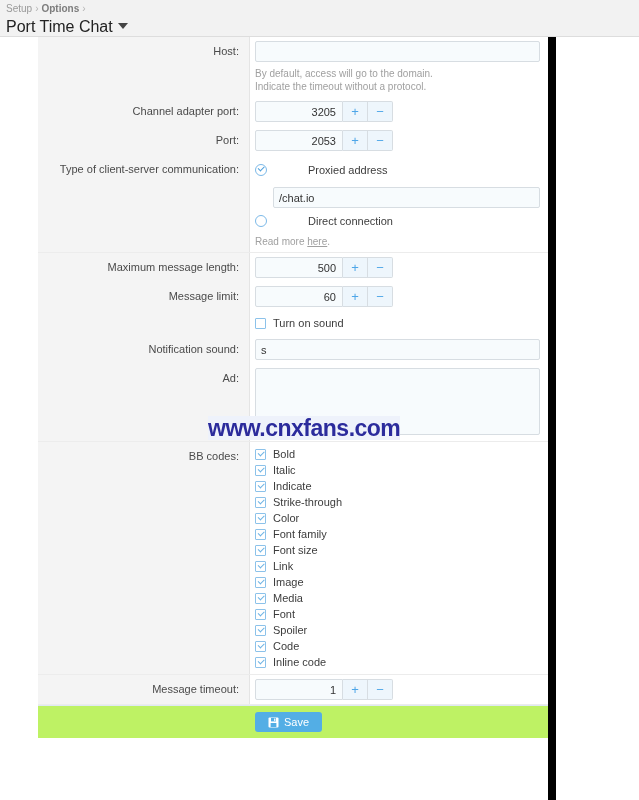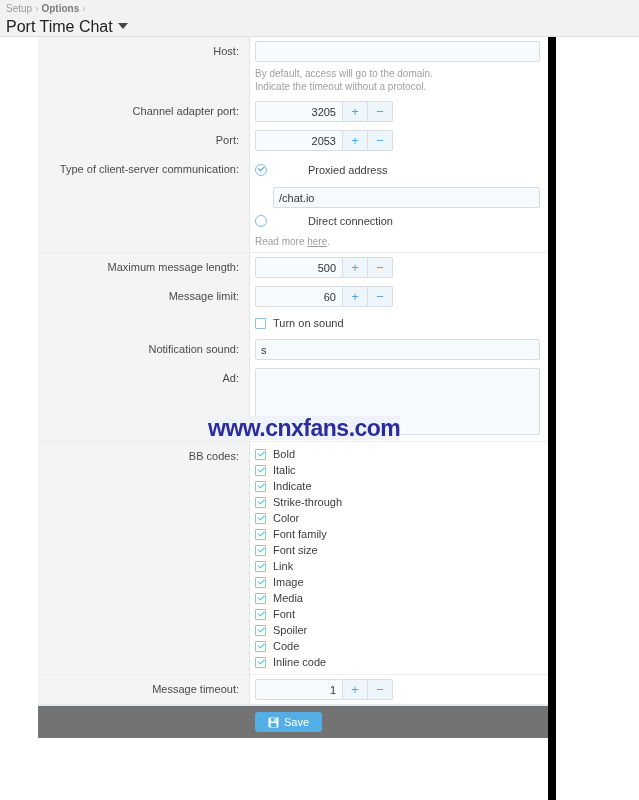--- a/index.html
+++ b/index.html
@@ -261,21 +261,21 @@
     font-family: "Liberation Sans", sans-serif;
     font-size: 11px;
     color: #333333;
     padding: 4px 5px;
     resize: none;
     outline: none;
   }
 
   
   .footer {
-    background: #737373;
+    background: #bef264;
     border-top: 1px solid #dfeaf2;
     height: 33px;
     box-sizing: border-box;
     padding-left: 217px;
     padding-top: 6px;
   }
   .save-btn {
     display: inline-flex;
     align-items: center;
     gap: 5px;

